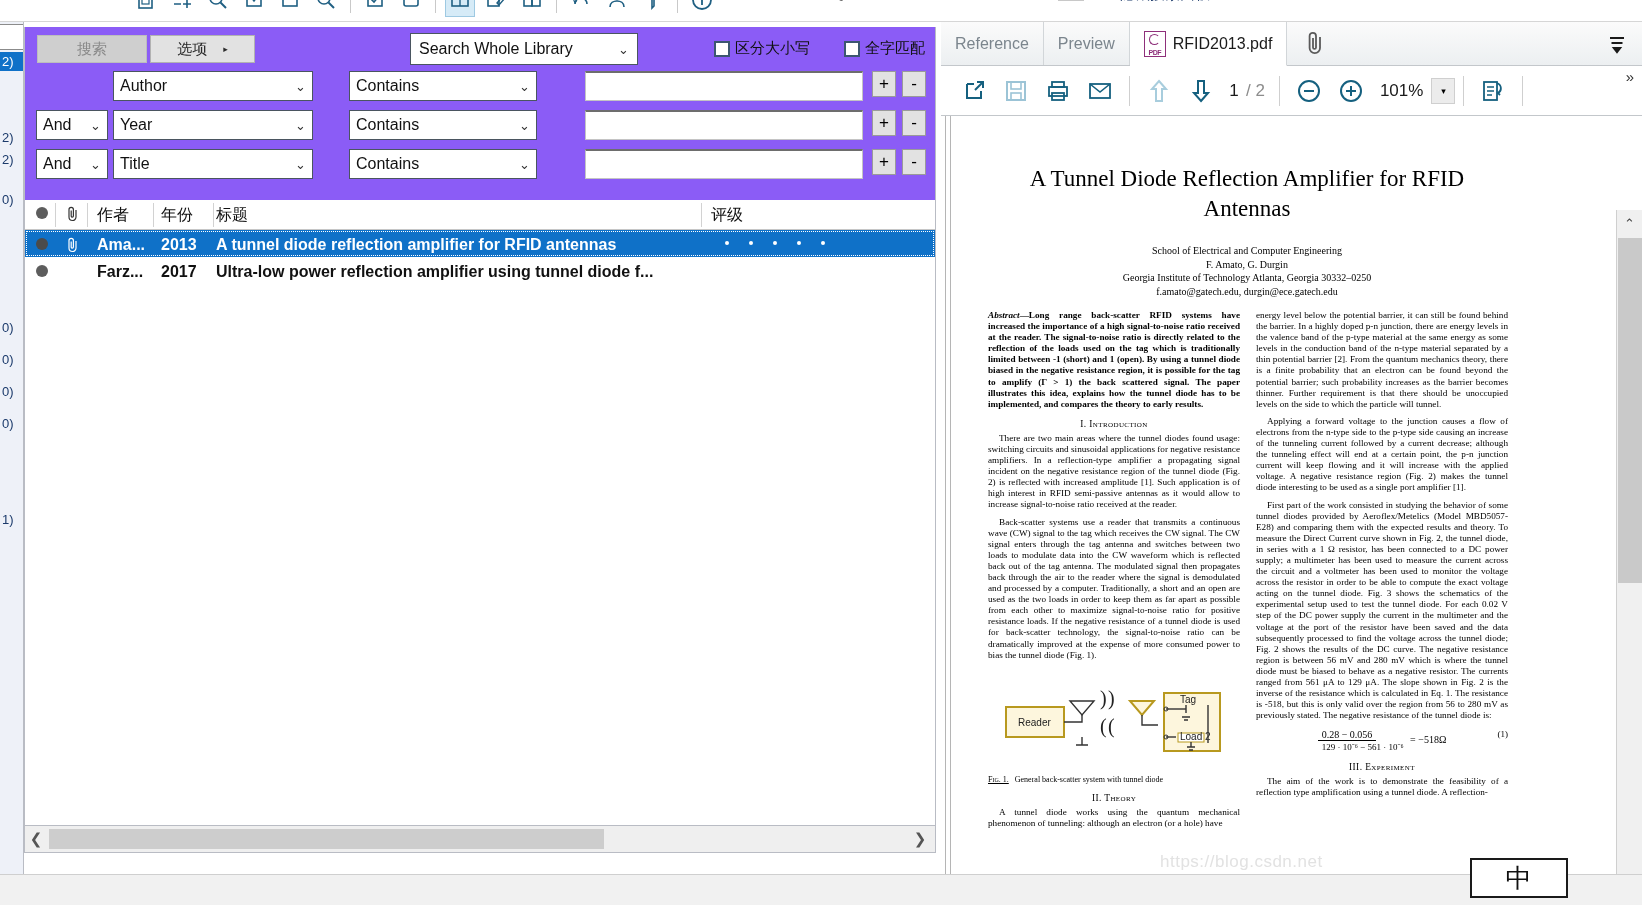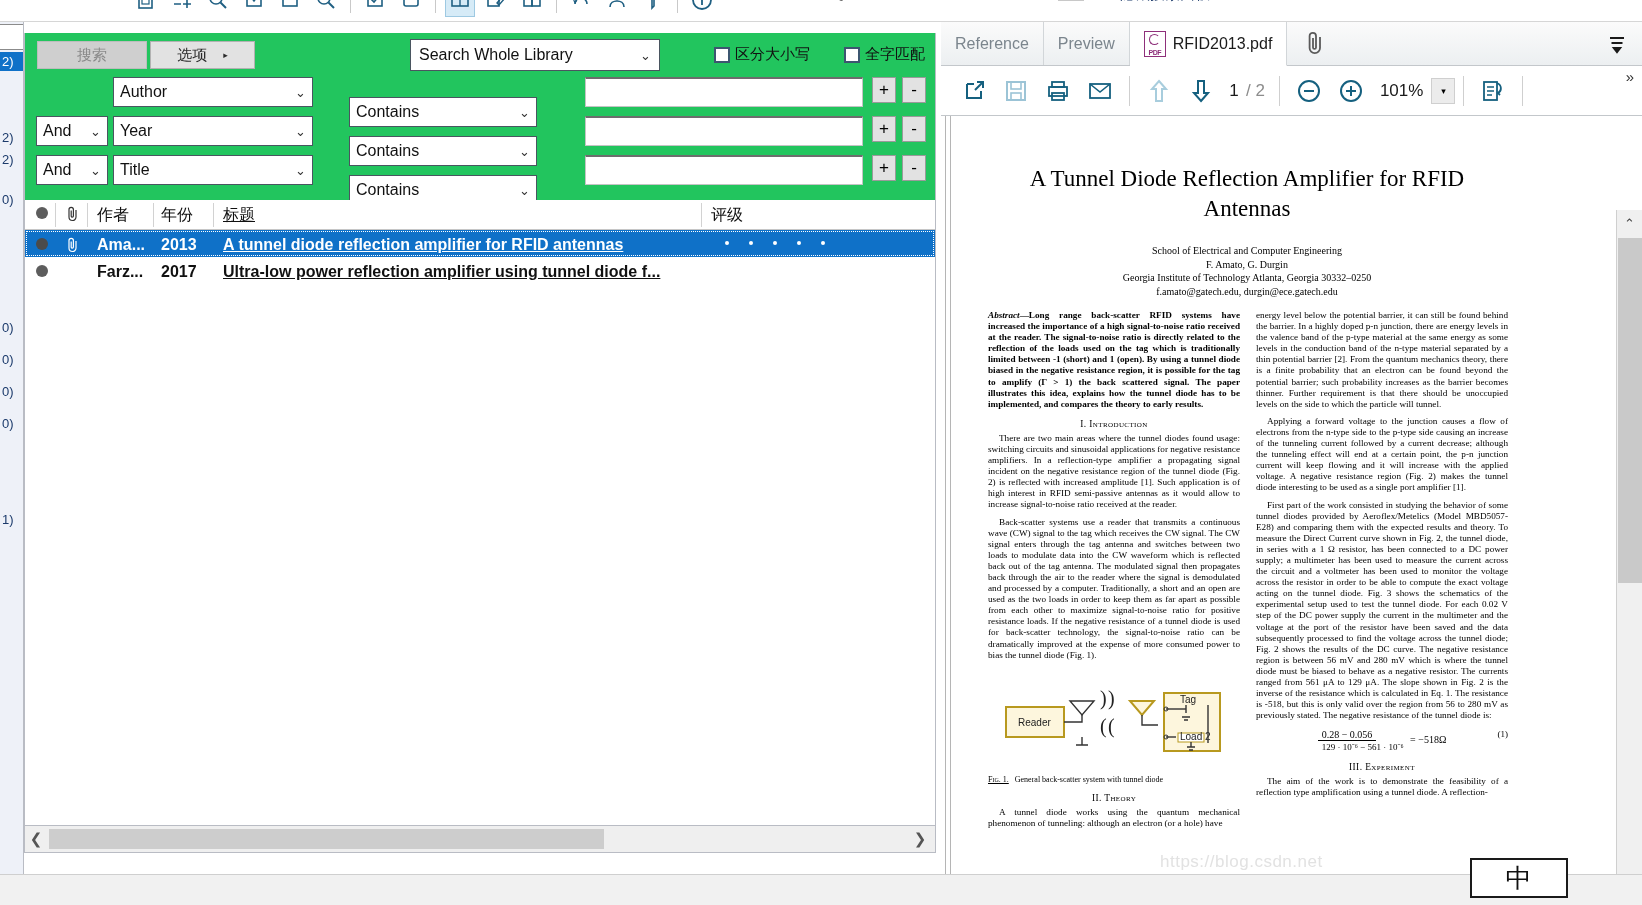--- a/index.html
+++ b/index.html
@@ -66,22 +66,22 @@
   .groups .g-item {
     position: absolute; left: 2px; white-space: nowrap;
   }
   .groups .g-item.hl {
     left: -10px; width: 34px; background: #0f71c8; color: #ffffff;
     padding: 2px 0 2px 12px;
   }
 
   
   .searchpanel {
-    position: absolute; left: 24px; top: 33px; width: 912px; height: 178px;
-    background: #22c55e;
+    position: absolute; left: 24px; top: 27px; width: 912px; height: 178px;
+    background: #8b5cf6;
     border: 1px solid #b9bcc4;
     border-top: none;
   }
   .sp-row1 {
     position: absolute; left: 0; top: 0; width: 912px; height: 44px;
   }
   .btn-search {
     position: absolute; left: 12px; top: 8px;
     width: 110px; height: 28px;
     background: #cfcfcf; border: 1px solid #bdbdbd;
@@ -93,21 +93,21 @@
     position: absolute; left: 125px; top: 8px;
     width: 105px; height: 28px;
     background: #e2e2e2; border: 1px solid #b2b2b2;
     color: #2a2a2a; font-size: 15px;
     display: flex; align-items: center; justify-content: center;
   }
   .btn-options .arr { margin-left: 16px; font-size: 9px; }
 
   .sel-scope {
     position: absolute; left: 385px; top: 6px;
-    width: 250px; height: 32px;
+    width: 228px; height: 32px;
     background: #ffffff; border: 1px solid #4a5560;
     display: flex; align-items: center;
     padding: 0 8px; font-size: 16px; color: #111;
   }
   .sel-scope .chev { margin-left: auto; font-size: 13px; color: #333; }
 
   .ckwrap {
     position: absolute; top: 12px; display: flex; align-items: center;
     font-size: 15px; color: #111; text-align: center;
   }
@@ -120,21 +120,21 @@
   .qrow { position: absolute; left: 0; width: 912px; height: 38px; }
   .combo {
     position: absolute; height: 30px;
     background: #ffffff; border: 1px solid #4a5560;
     display: flex; align-items: center; padding: 0 6px;
     font-size: 16px; color: #111;
   }
   .combo .chev { margin-left: auto; font-size: 13px; color: #333; }
   .c-bool  { left: 11px;  width: 72px; }
   .c-field { left: 88px;  width: 200px; }
-  .c-op    { left: 324px; width: 188px; margin-top: 20px; }
+  .c-op    { left: 324px; width: 188px; }
   .txtin {
     position: absolute; left: 560px; width: 278px; height: 30px;
     background: #ffffff;
     border: 1px solid #c4c4c4; border-top: 2px solid #6d6d6d;
   }
   .sqbtn {
     position: absolute; width: 24px; height: 26px;
     background: #e2e2e2; border: 1px solid #9a9a9a;
     display: flex; align-items: center; justify-content: center;
     font-size: 17px; color: #000;
@@ -154,21 +154,21 @@
     position: relative; height: 30px;
     background: #ffffff; border-bottom: 1px solid #c6c6c6;
     font-size: 16px; color: #111;
   }
   .rhead .hc, .rrow .hc { position: absolute; top: 5px; }
   .rrow .hc { top: 6px; }
   .col-dot  { left: 11px; }
   .col-clip { left: 40px; }
   .col-auth { left: 72px; }
   .col-year { left: 136px; }
-  .col-titl { left: 198px; text-decoration: underline; }
+  .col-titl { left: 191px; }
   .col-rate { left: 686px; }
   .hdr-div {
     position: absolute; top: 3px; width: 1px; height: 24px; background: #d2d2d2;
   }
   .dotmark {
     display: inline-block; width: 12px; height: 12px;
     border-radius: 50%; background: #5d5d5d;
   }
   .rrow {
     position: relative; height: 27px;

